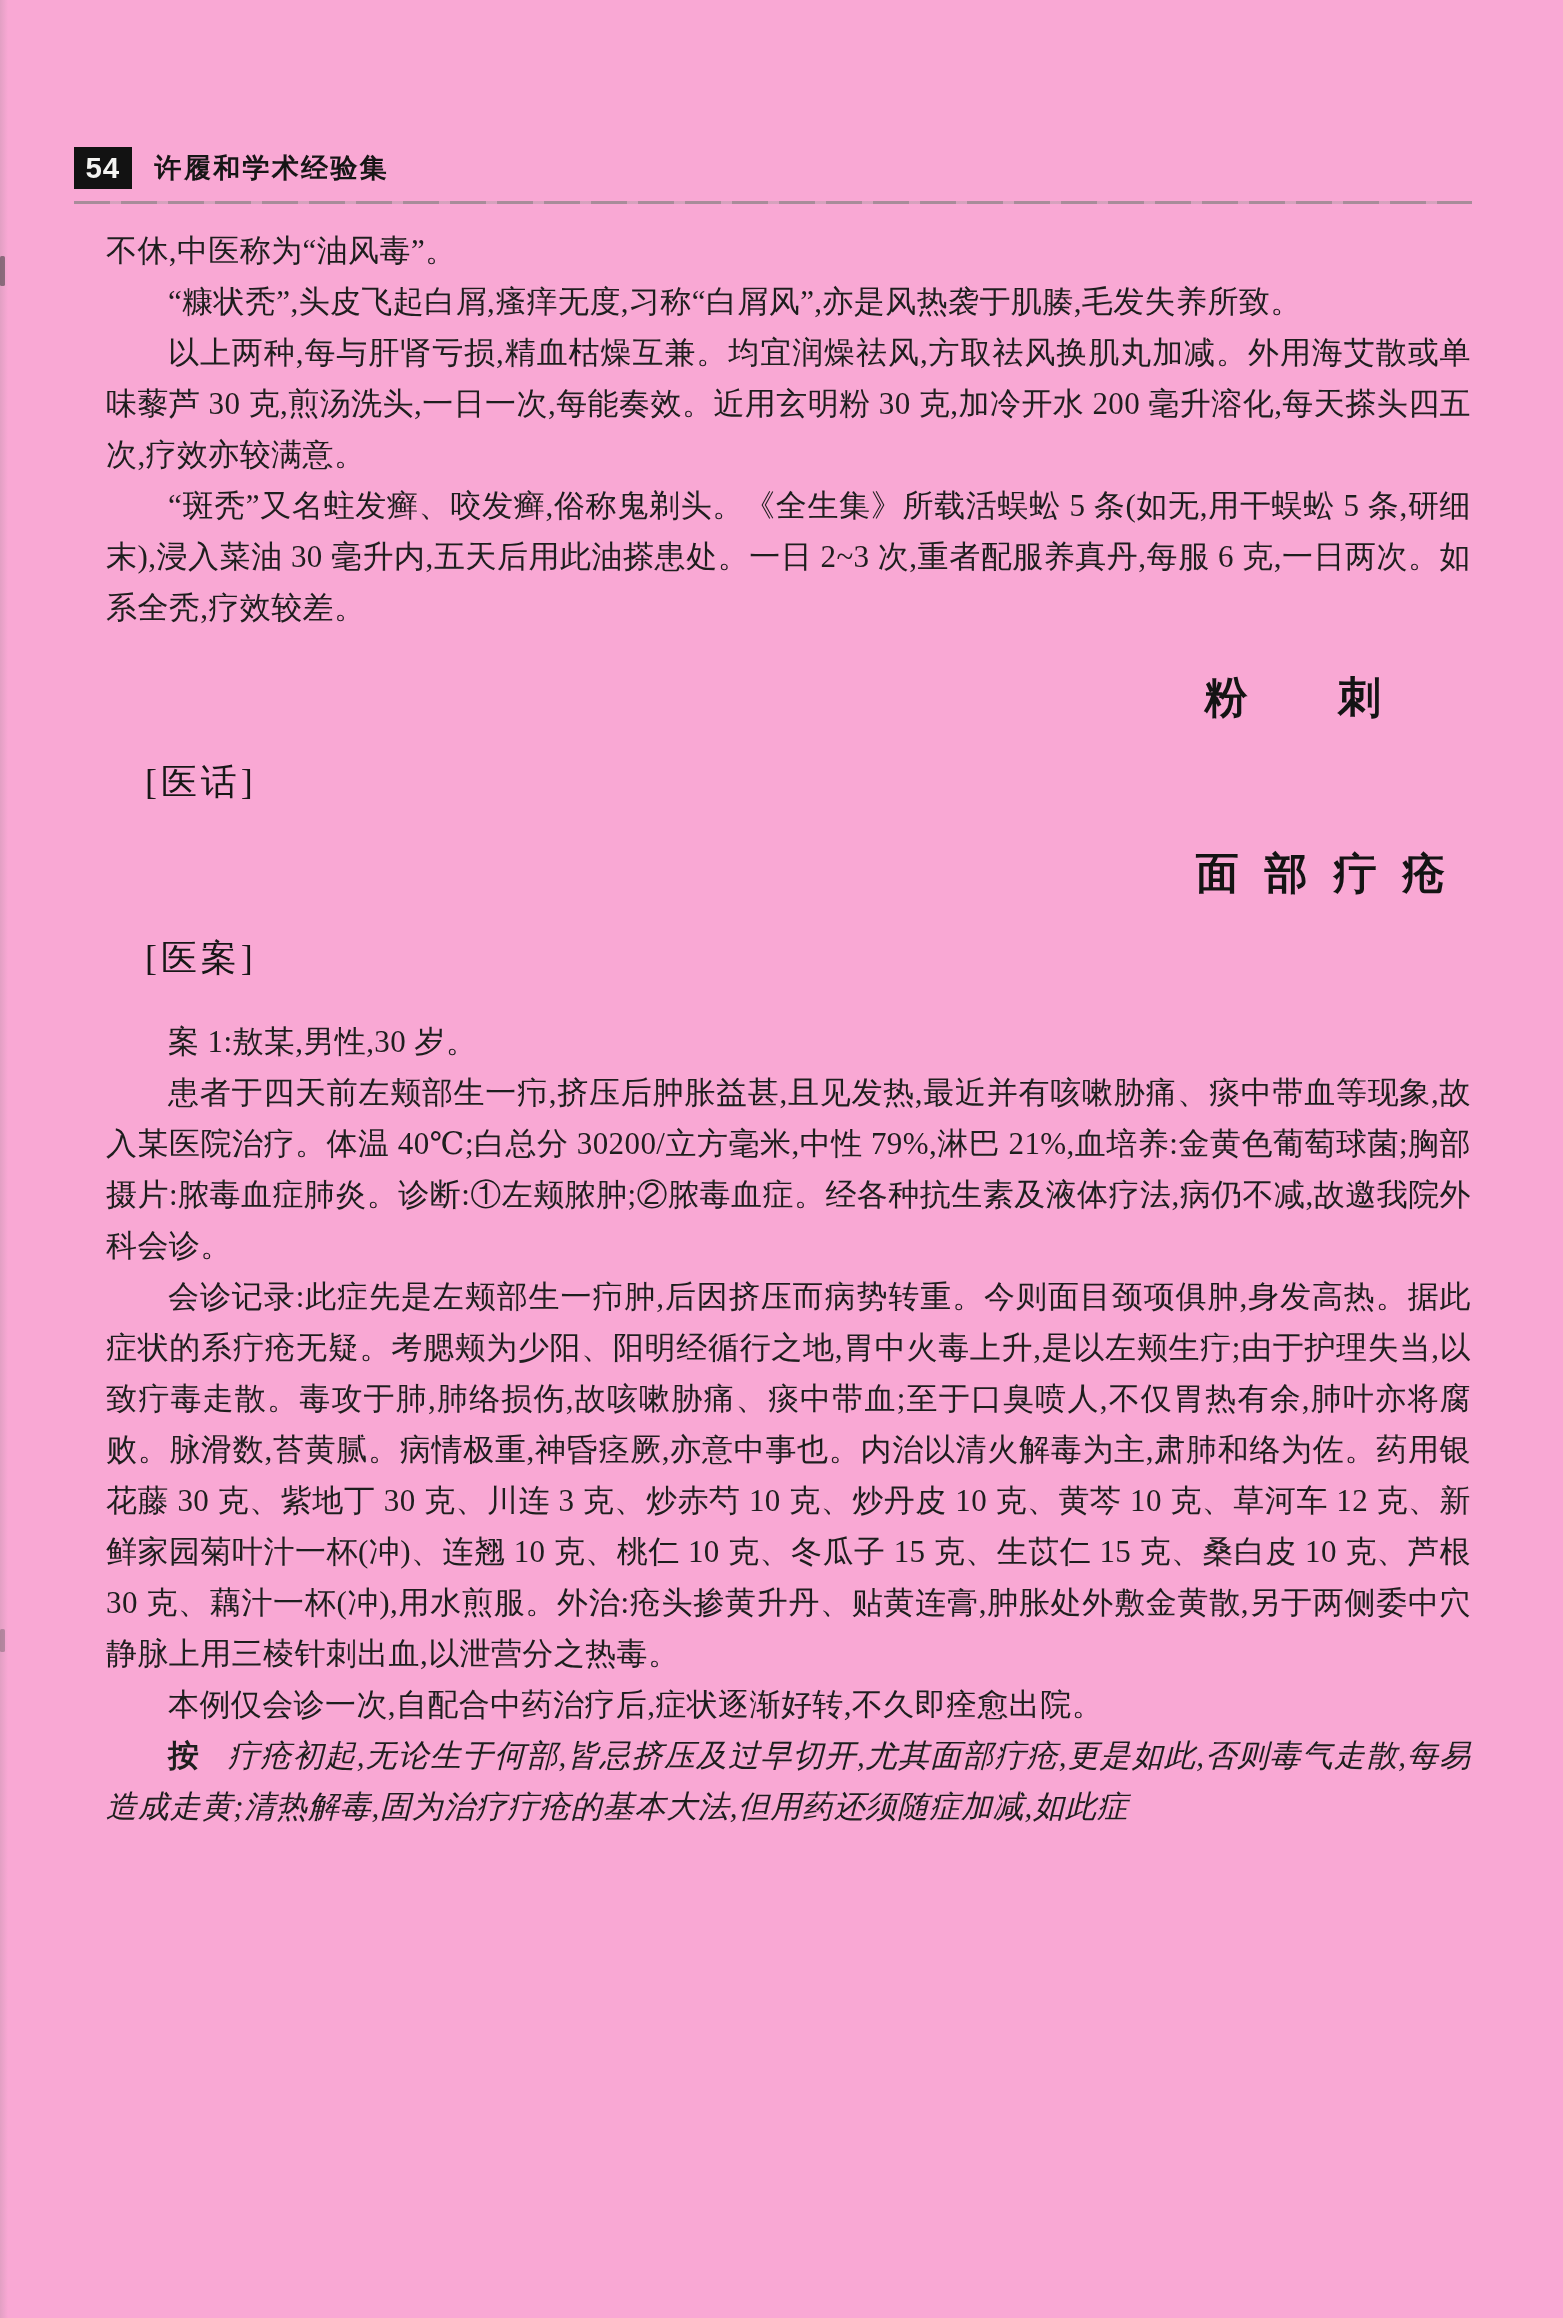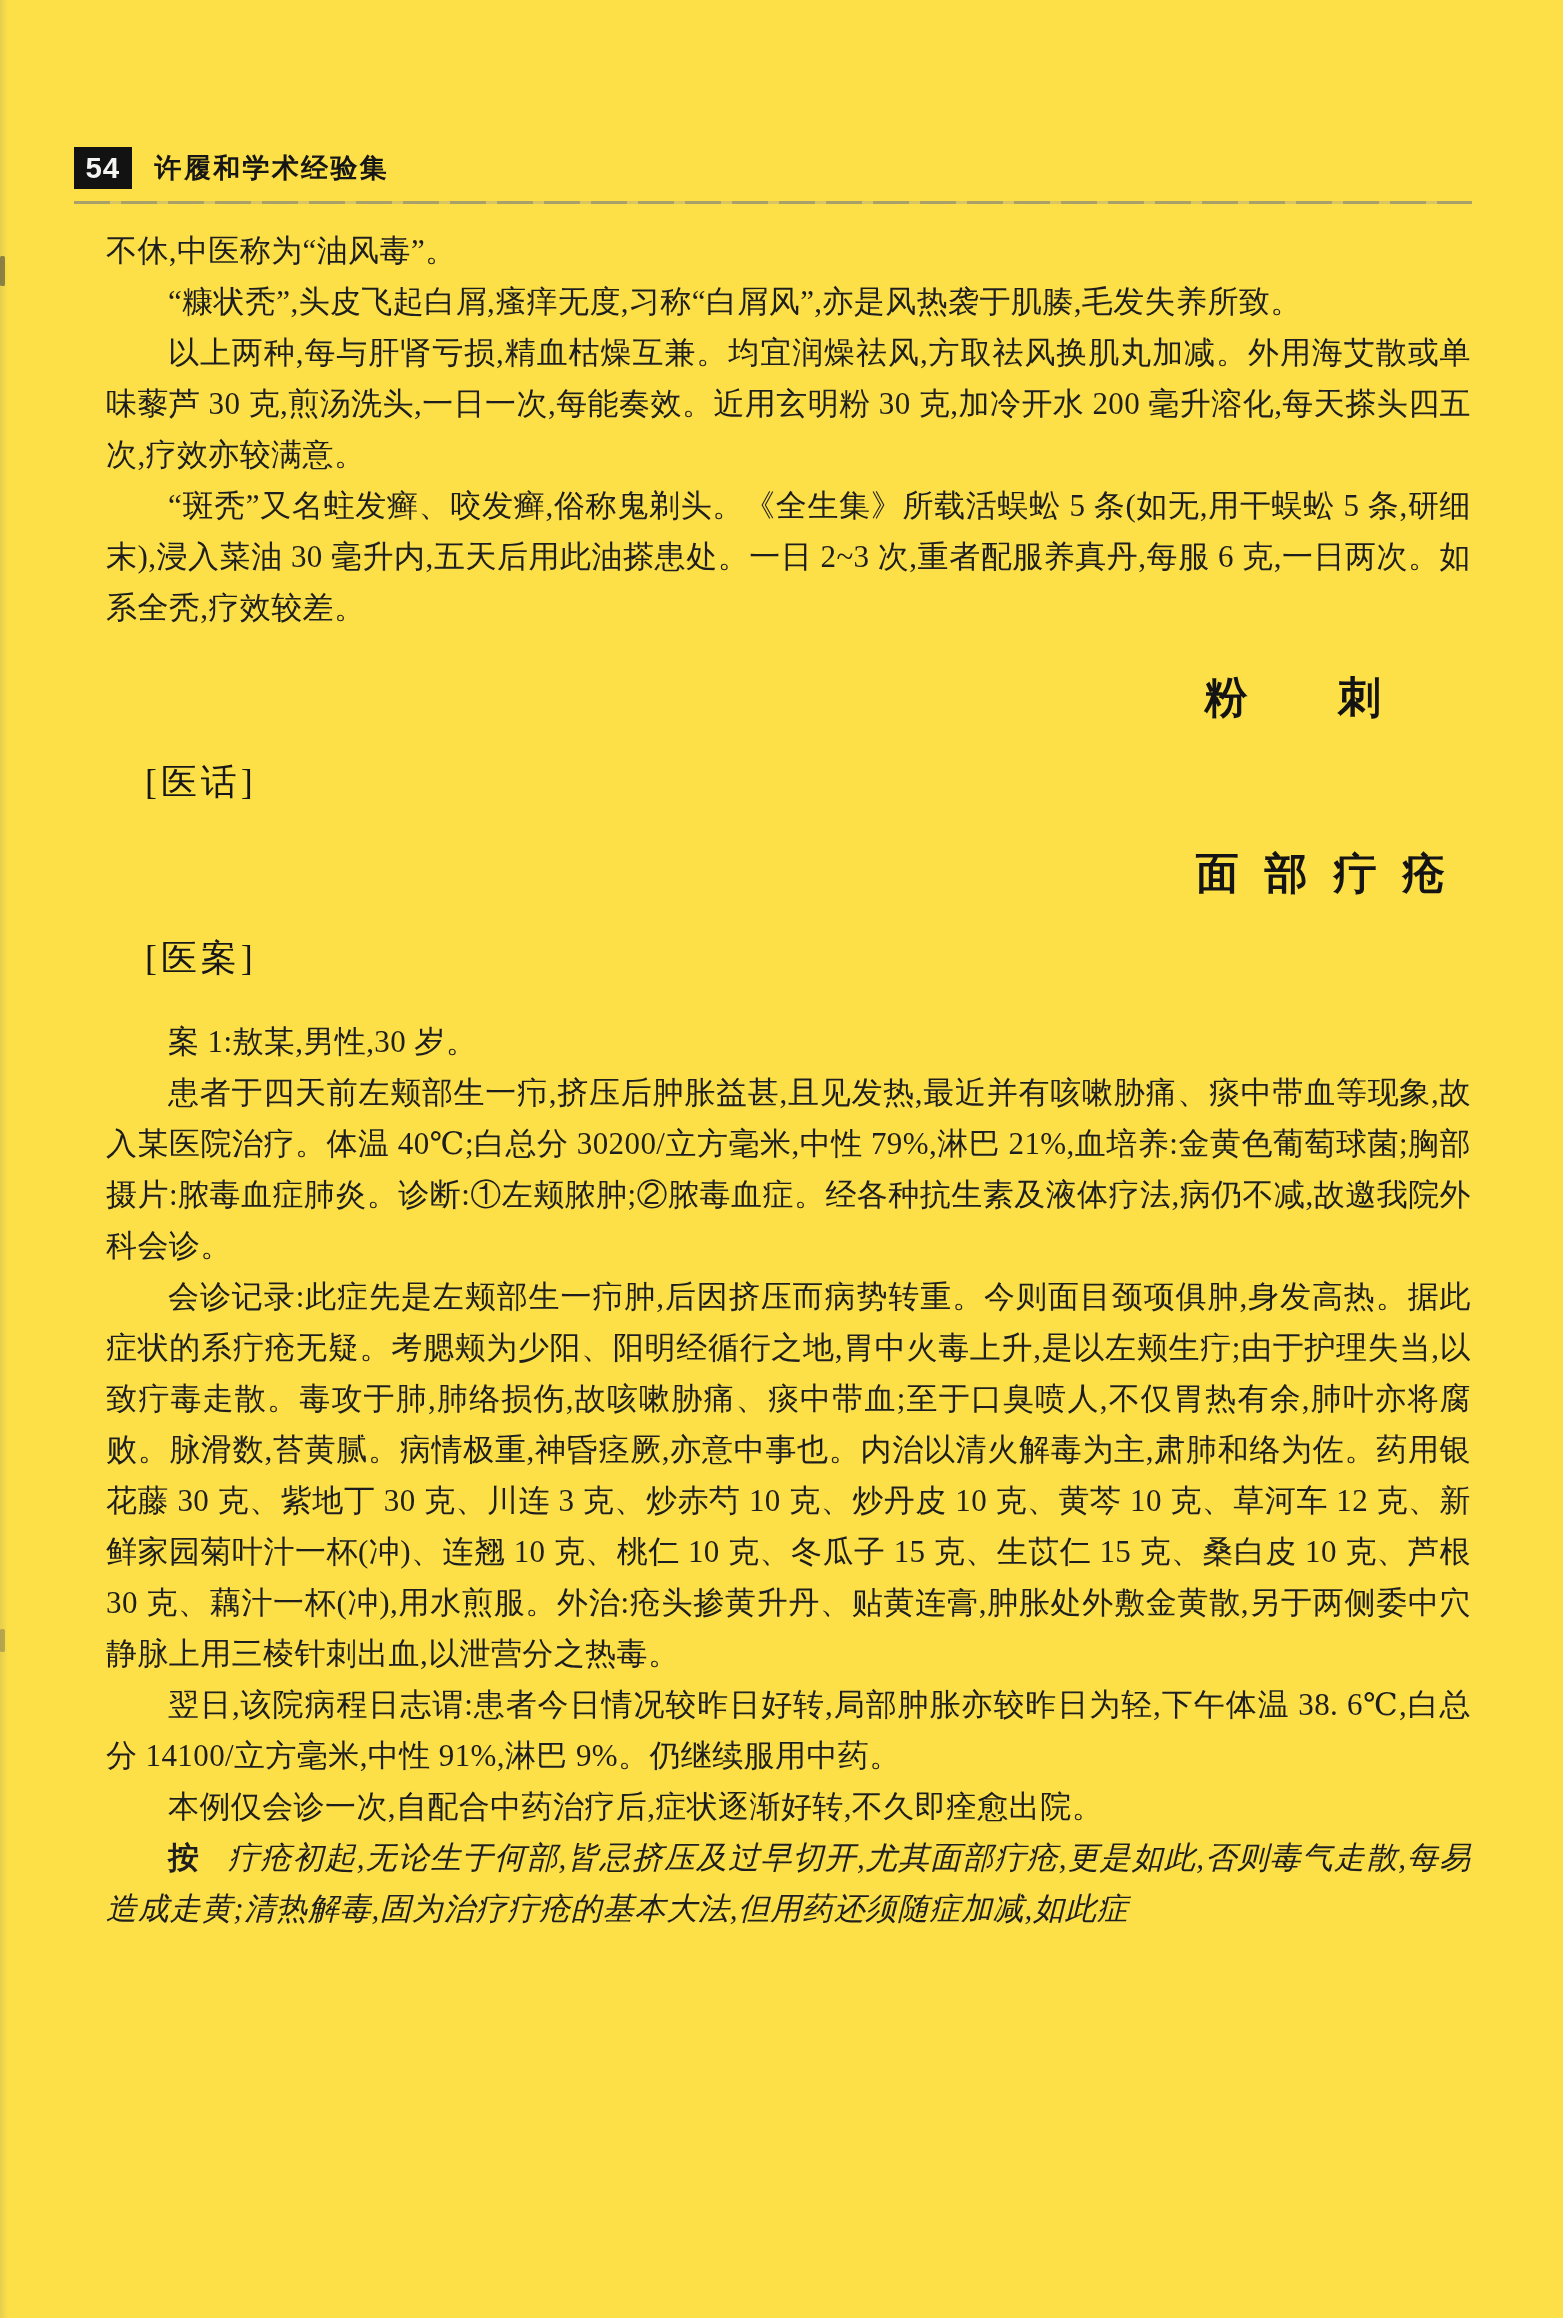--- a/index.html
+++ b/index.html
@@ -1,21 +1,21 @@
 <!DOCTYPE html>
 <html lang="zh" style="font-size:12.4px"><head>
 <meta charset="utf-8">
 <style>
   html, body { margin: 0; padding: 0; background: #dddddb; }
   .page {
     position: relative;
     width: 1564px;
     height: 2319px;
     margin: 0 auto;
-    background: #fde047;
+    background: #f9a8d4;
     color: #1e1e1e;
     font-family: "Liberation Serif", "DejaVu Serif", serif;
     overflow: hidden;
   }
   
   .scan-edge {
     position: absolute; left: 0; top: 0; bottom: 0; width: 7.8px;
     background: linear-gradient(to right, rgba(120,120,118,0.18), rgba(120,120,118,0));
   }
   .scan-tick-1 {
@@ -130,18 +130,17 @@
     <p>“斑秃”又名蛀发癣、咬发癣,俗称鬼剃头。《全生集》所载活蜈蚣 5 条(如无,用干蜈蚣 5 条,研细末),浸入菜油 30 毫升内,五天后用此油搽患处。一日 2~3 次,重者配服养真丹,每服 6 克,一日两次。如系全秃,疗效较差。</p>
 
     <h1 class="section-heading ls-wide">粉刺</h1>
     <div class="subheading">[医话]</div>
 
     <h1 class="section-heading ls-normal">面部疔疮</h1>
     <div class="subheading">[医案]</div>
     <p class="after-subheading">案 1:敖某,男性,30 岁。</p>
     <p>患者于四天前左颊部生一疖,挤压后肿胀益甚,且见发热,最近并有咳嗽胁痛、痰中带血等现象,故入某医院治疗。体温 40℃;白总分 30200/立方毫米,中性 79%,淋巴 21%,血培养:金黄色葡萄球菌;胸部摄片:脓毒血症肺炎。诊断:①左颊脓肿;②脓毒血症。经各种抗生素及液体疗法,病仍不减,故邀我院外科会诊。</p>
     <p>会诊记录:此症先是左颊部生一疖肿,后因挤压而病势转重。今则面目颈项俱肿,身发高热。据此症状的系疔疮无疑。考腮颊为少阳、阳明经循行之地,胃中火毒上升,是以左颊生疔;由于护理失当,以致疔毒走散。毒攻于肺,肺络损伤,故咳嗽胁痛、痰中带血;至于口臭喷人,不仅胃热有余,肺叶亦将腐败。脉滑数,苔黄腻。病情极重,神昏痉厥,亦意中事也。内治以清火解毒为主,肃肺和络为佐。药用银花藤 30 克、紫地丁 30 克、川连 3 克、炒赤芍 10 克、炒丹皮 10 克、黄芩 10 克、草河车 12 克、新鲜家园菊叶汁一杯(冲)、连翘 10 克、桃仁 10 克、冬瓜子 15 克、生苡仁 15 克、桑白皮 10 克、芦根 30 克、藕汁一杯(冲),用水煎服。外治:疮头掺黄升丹、贴黄连膏,肿胀处外敷金黄散,另于两侧委中穴静脉上用三棱针刺出血,以泄营分之热毒。</p>
-    <p>翌日,该院病程日志谓:患者今日情况较昨日好转,局部肿胀亦较昨日为轻,下午体温 38. 6℃,白总分 14100/立方毫米,中性 91%,淋巴 9%。仍继续服用中药。</p>
     <p>本例仅会诊一次,自配合中药治疗后,症状逐渐好转,不久即痊愈出院。</p>
     <p class="note-para"><span class="note-label">按</span><span class="note-text">疔疮初起,无论生于何部,皆忌挤压及过早切开,尤其面部疔疮,更是如此,否则毒气走散,每易造成走黄;清热解毒,固为治疗疔疮的基本大法,但用药还须随症加减,如此症</span></p>
   </main>
 </div>
 
 
 </body></html>

